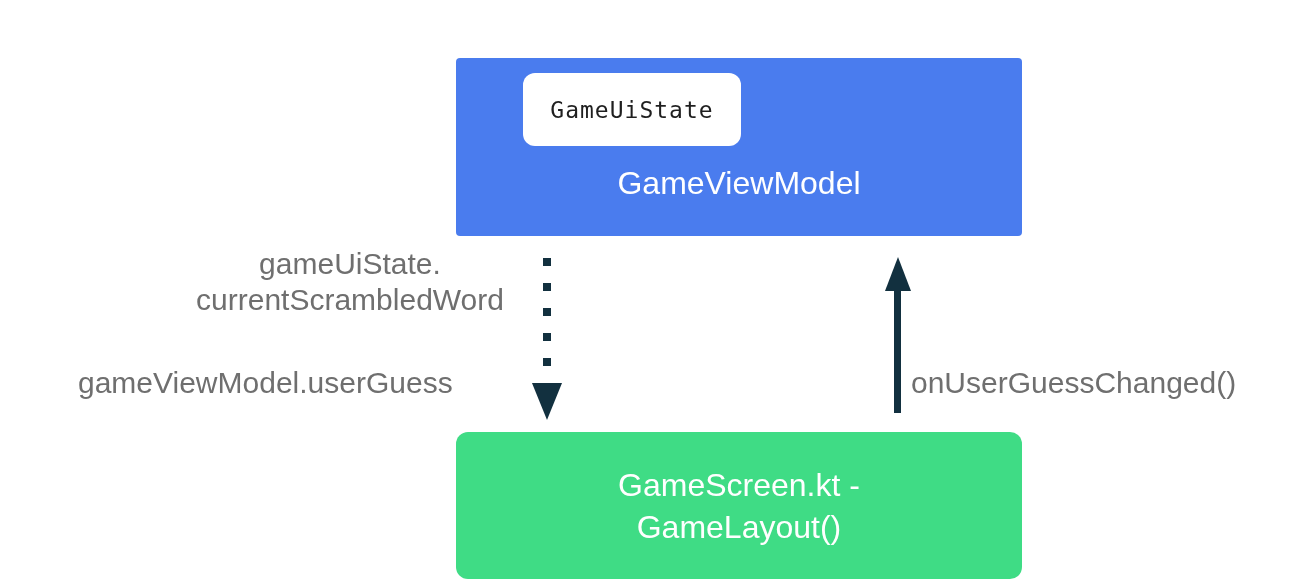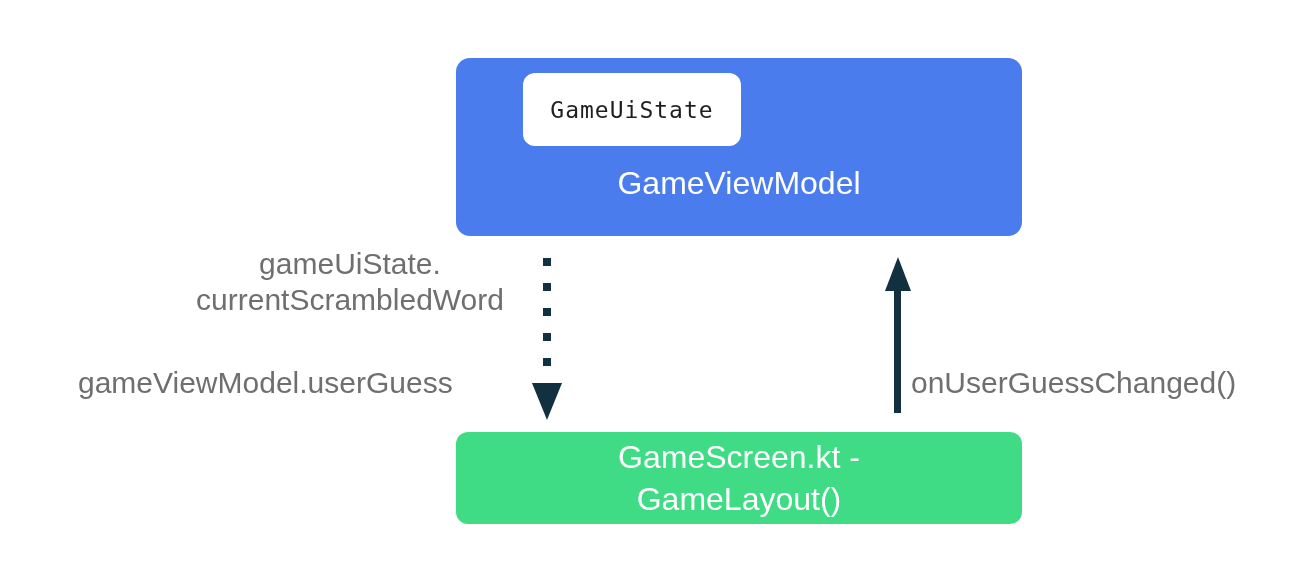--- a/index.html
+++ b/index.html
@@ -12,30 +12,30 @@
     height: 581px;
     background: #ffffff;
     overflow: hidden;
   }
 
   
   .box {
     position: absolute;
     left: 456px;
     width: 566px;
-    border-radius: 14px;
+    border-radius: 4px;
   }
   .box-viewmodel {
     top: 58px;
     height: 178px;
     background: #4A7CEE;
   }
   .box-screen {
     top: 432px;
-    height: 92px;
+    height: 147px;
     background: #3FDC85;
     border-radius: 12px;
     display: flex;
     align-items: center;
     justify-content: center;
   }
 
   .badge {
     position: absolute;
     left: 67px;

